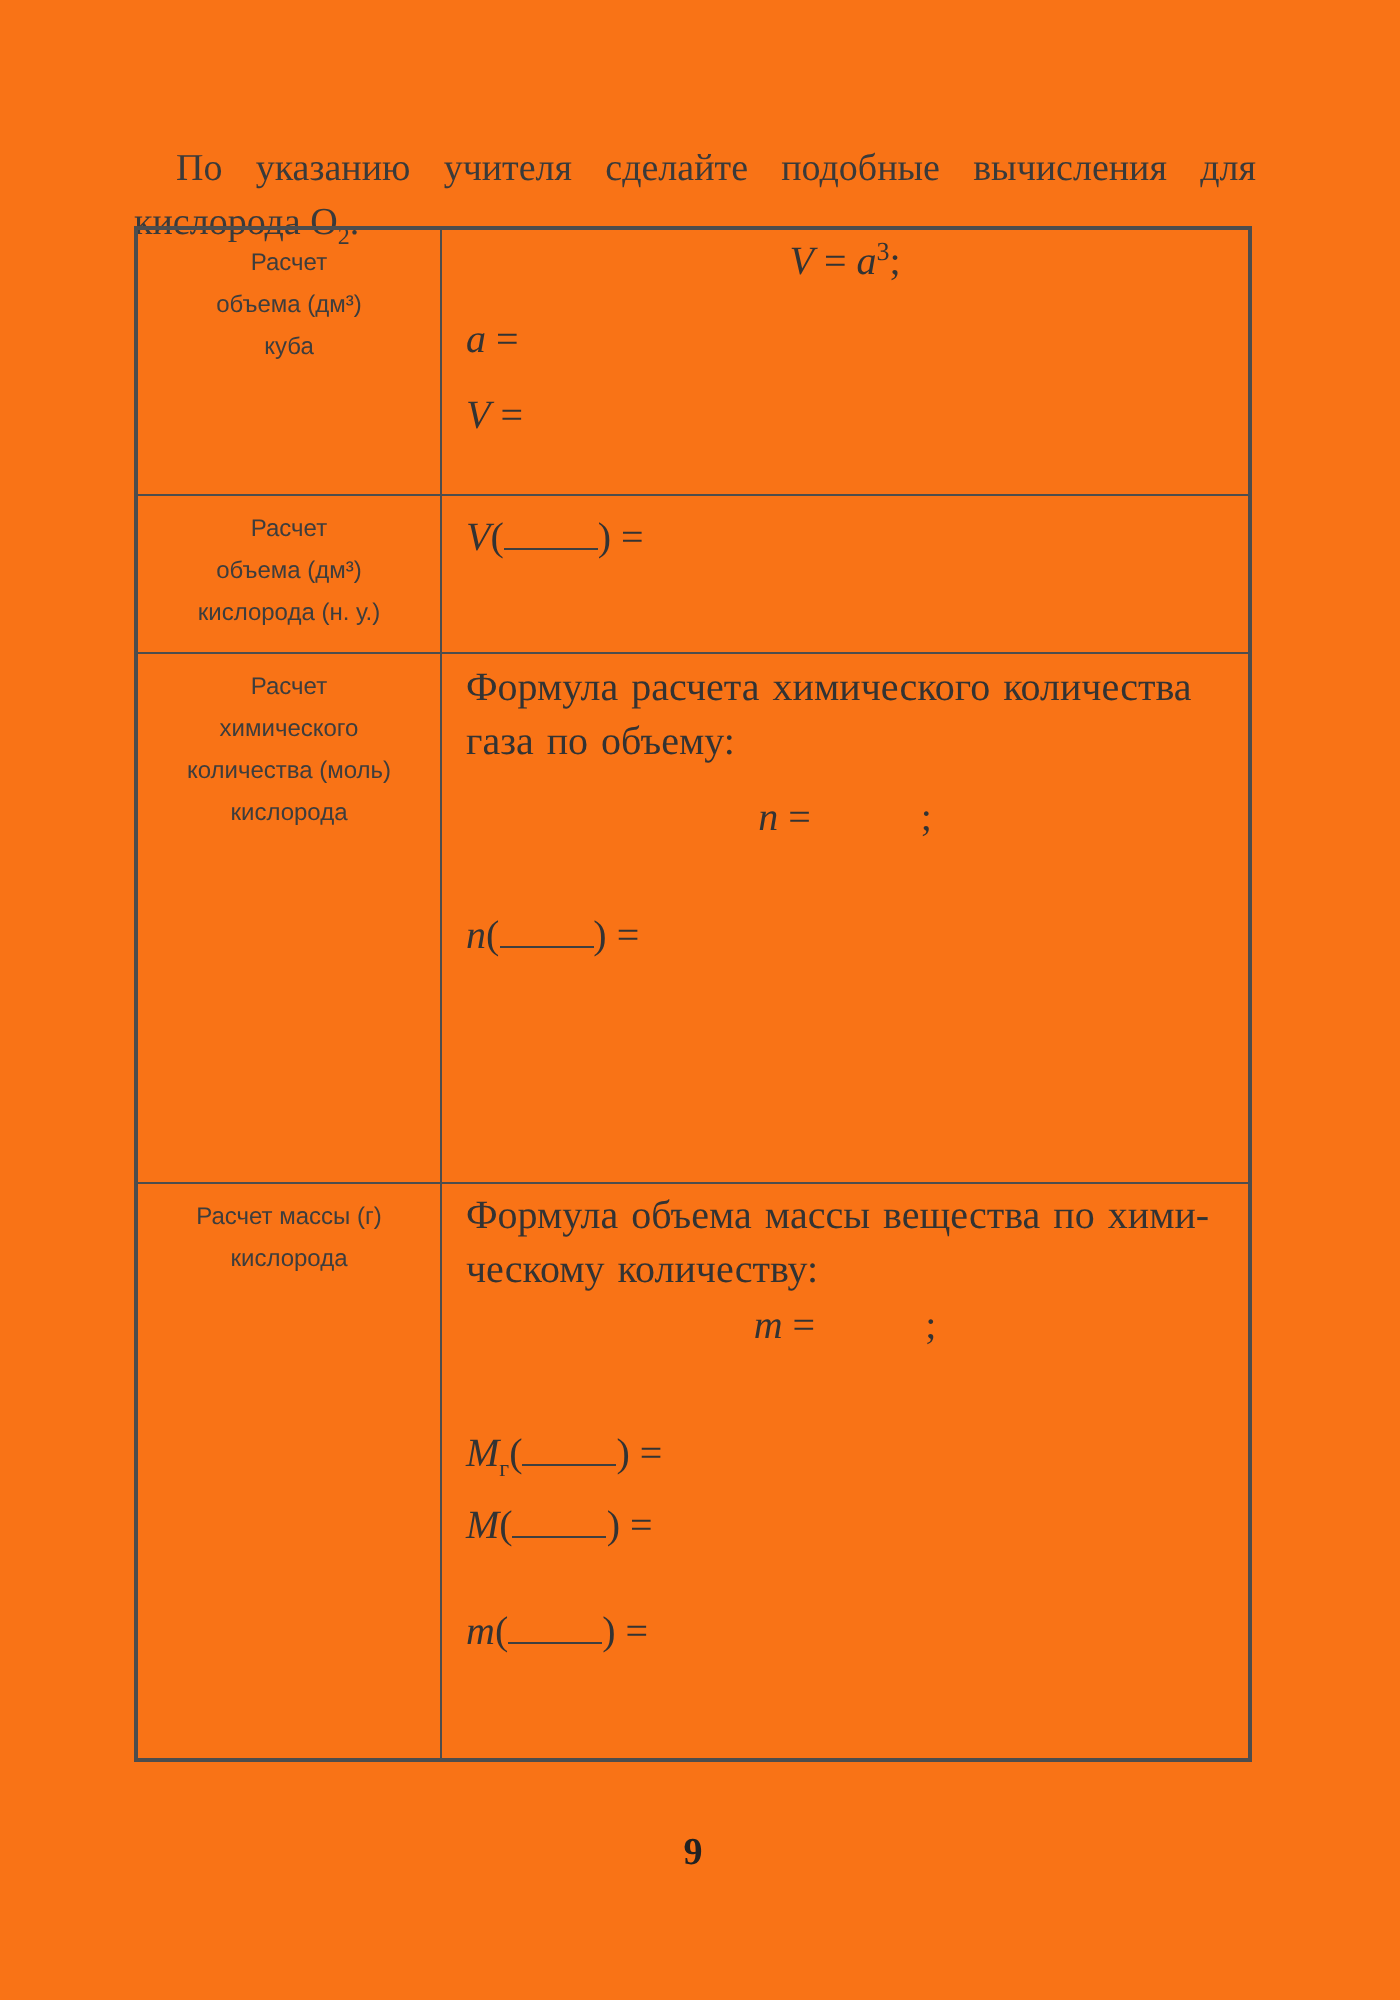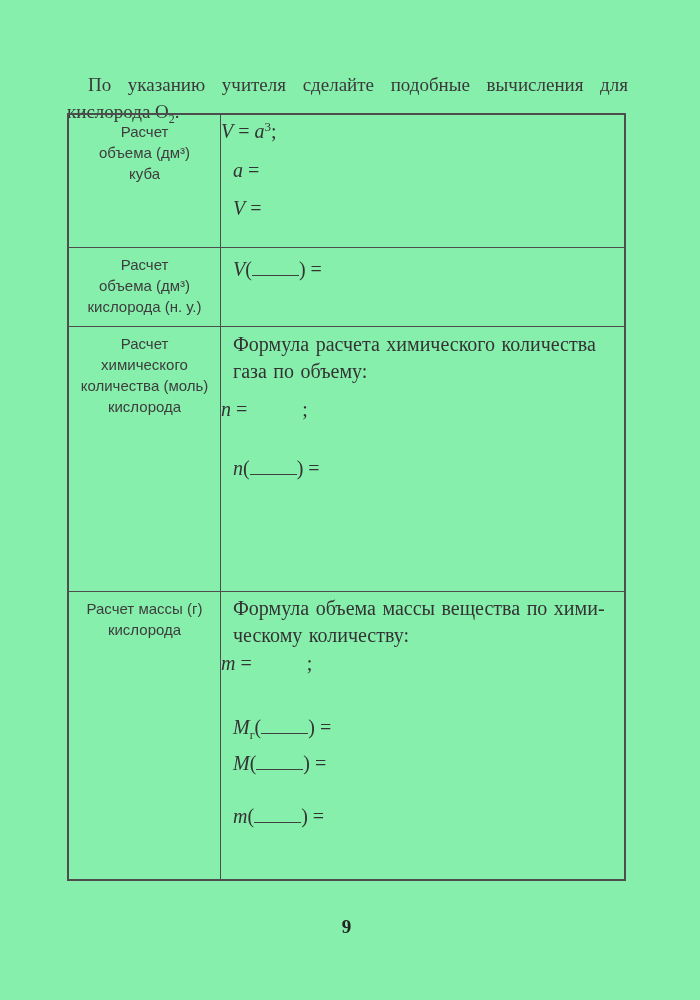--- a/index.html
+++ b/index.html
@@ -4,21 +4,21 @@
 <style>
   html, body {
     margin: 0;
     padding: 0;
     background: #ffffff;
   }
   .page {
     position: relative;
     width: 700px;
     height: 1000px;
-    background: #86efac;
+    background: #f97316;
     font-family: "Liberation Serif", serif;
     color: #333333;
     overflow: hidden;
   }
   
   .intro {
     position: absolute;
     left: 67px;
     top: 53px;
     width: 561px;
@@ -47,40 +47,40 @@
     border: 2px solid #4d4d4d;
     box-sizing: border-box;
   }
   .cell {
     box-sizing: border-box;
     position: relative;
   }
   .lbl {
     border-right: 1.5px solid #4d4d4d;
     font-family: "Liberation Sans", sans-serif;
-    font-size: 15px;
+    font-size: 12px;
     line-height: 21px;
     color: #3d3d3d;
     text-align: center;
     padding-top: 6px;
     white-space: pre-line;
   }
   
   .fl {
     position: absolute;
     left: 12px;
     font-size: 20px;
     color: #333333;
     white-space: pre;
   }
   .cf {
     position: absolute;
     left: 0;
     width: 100%;
-    text-align: left;
+    text-align: center;
     font-size: 20px;
     color: #333333;
     white-space: pre;
   }
   .heading {
     position: absolute;
     left: 12px;
     right: 3px;
     font-size: 20px;
     line-height: 27px;

